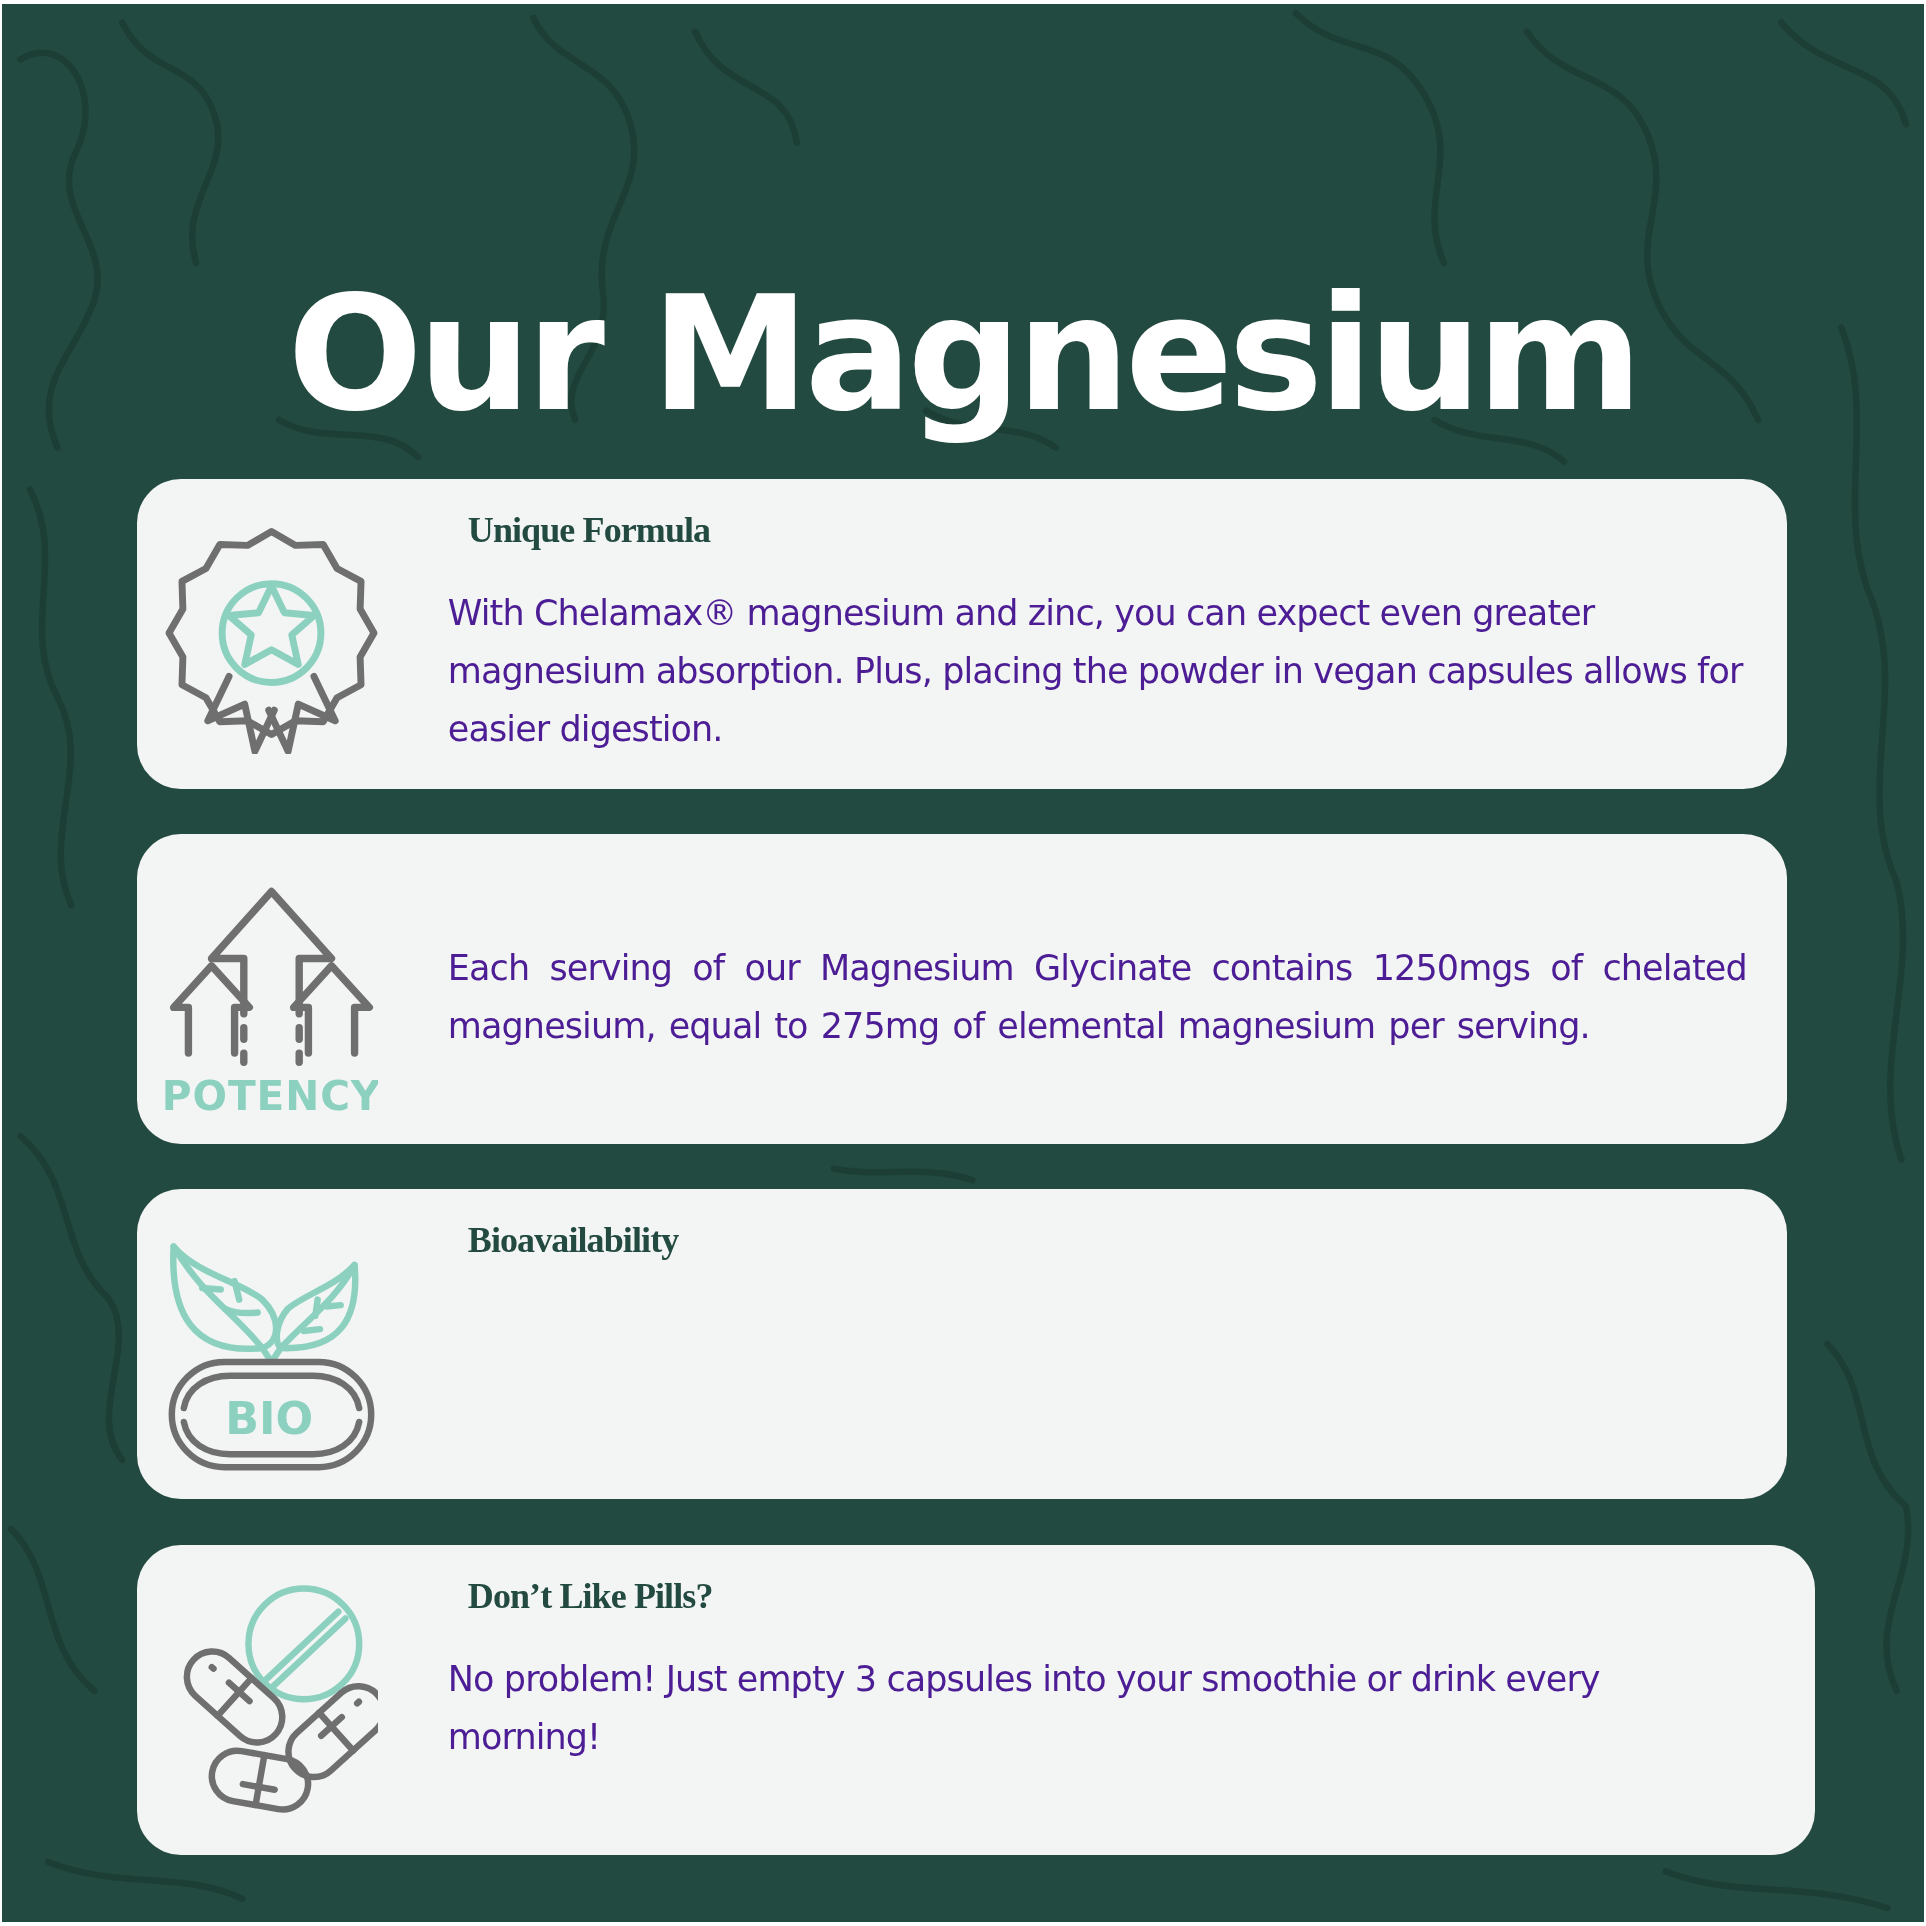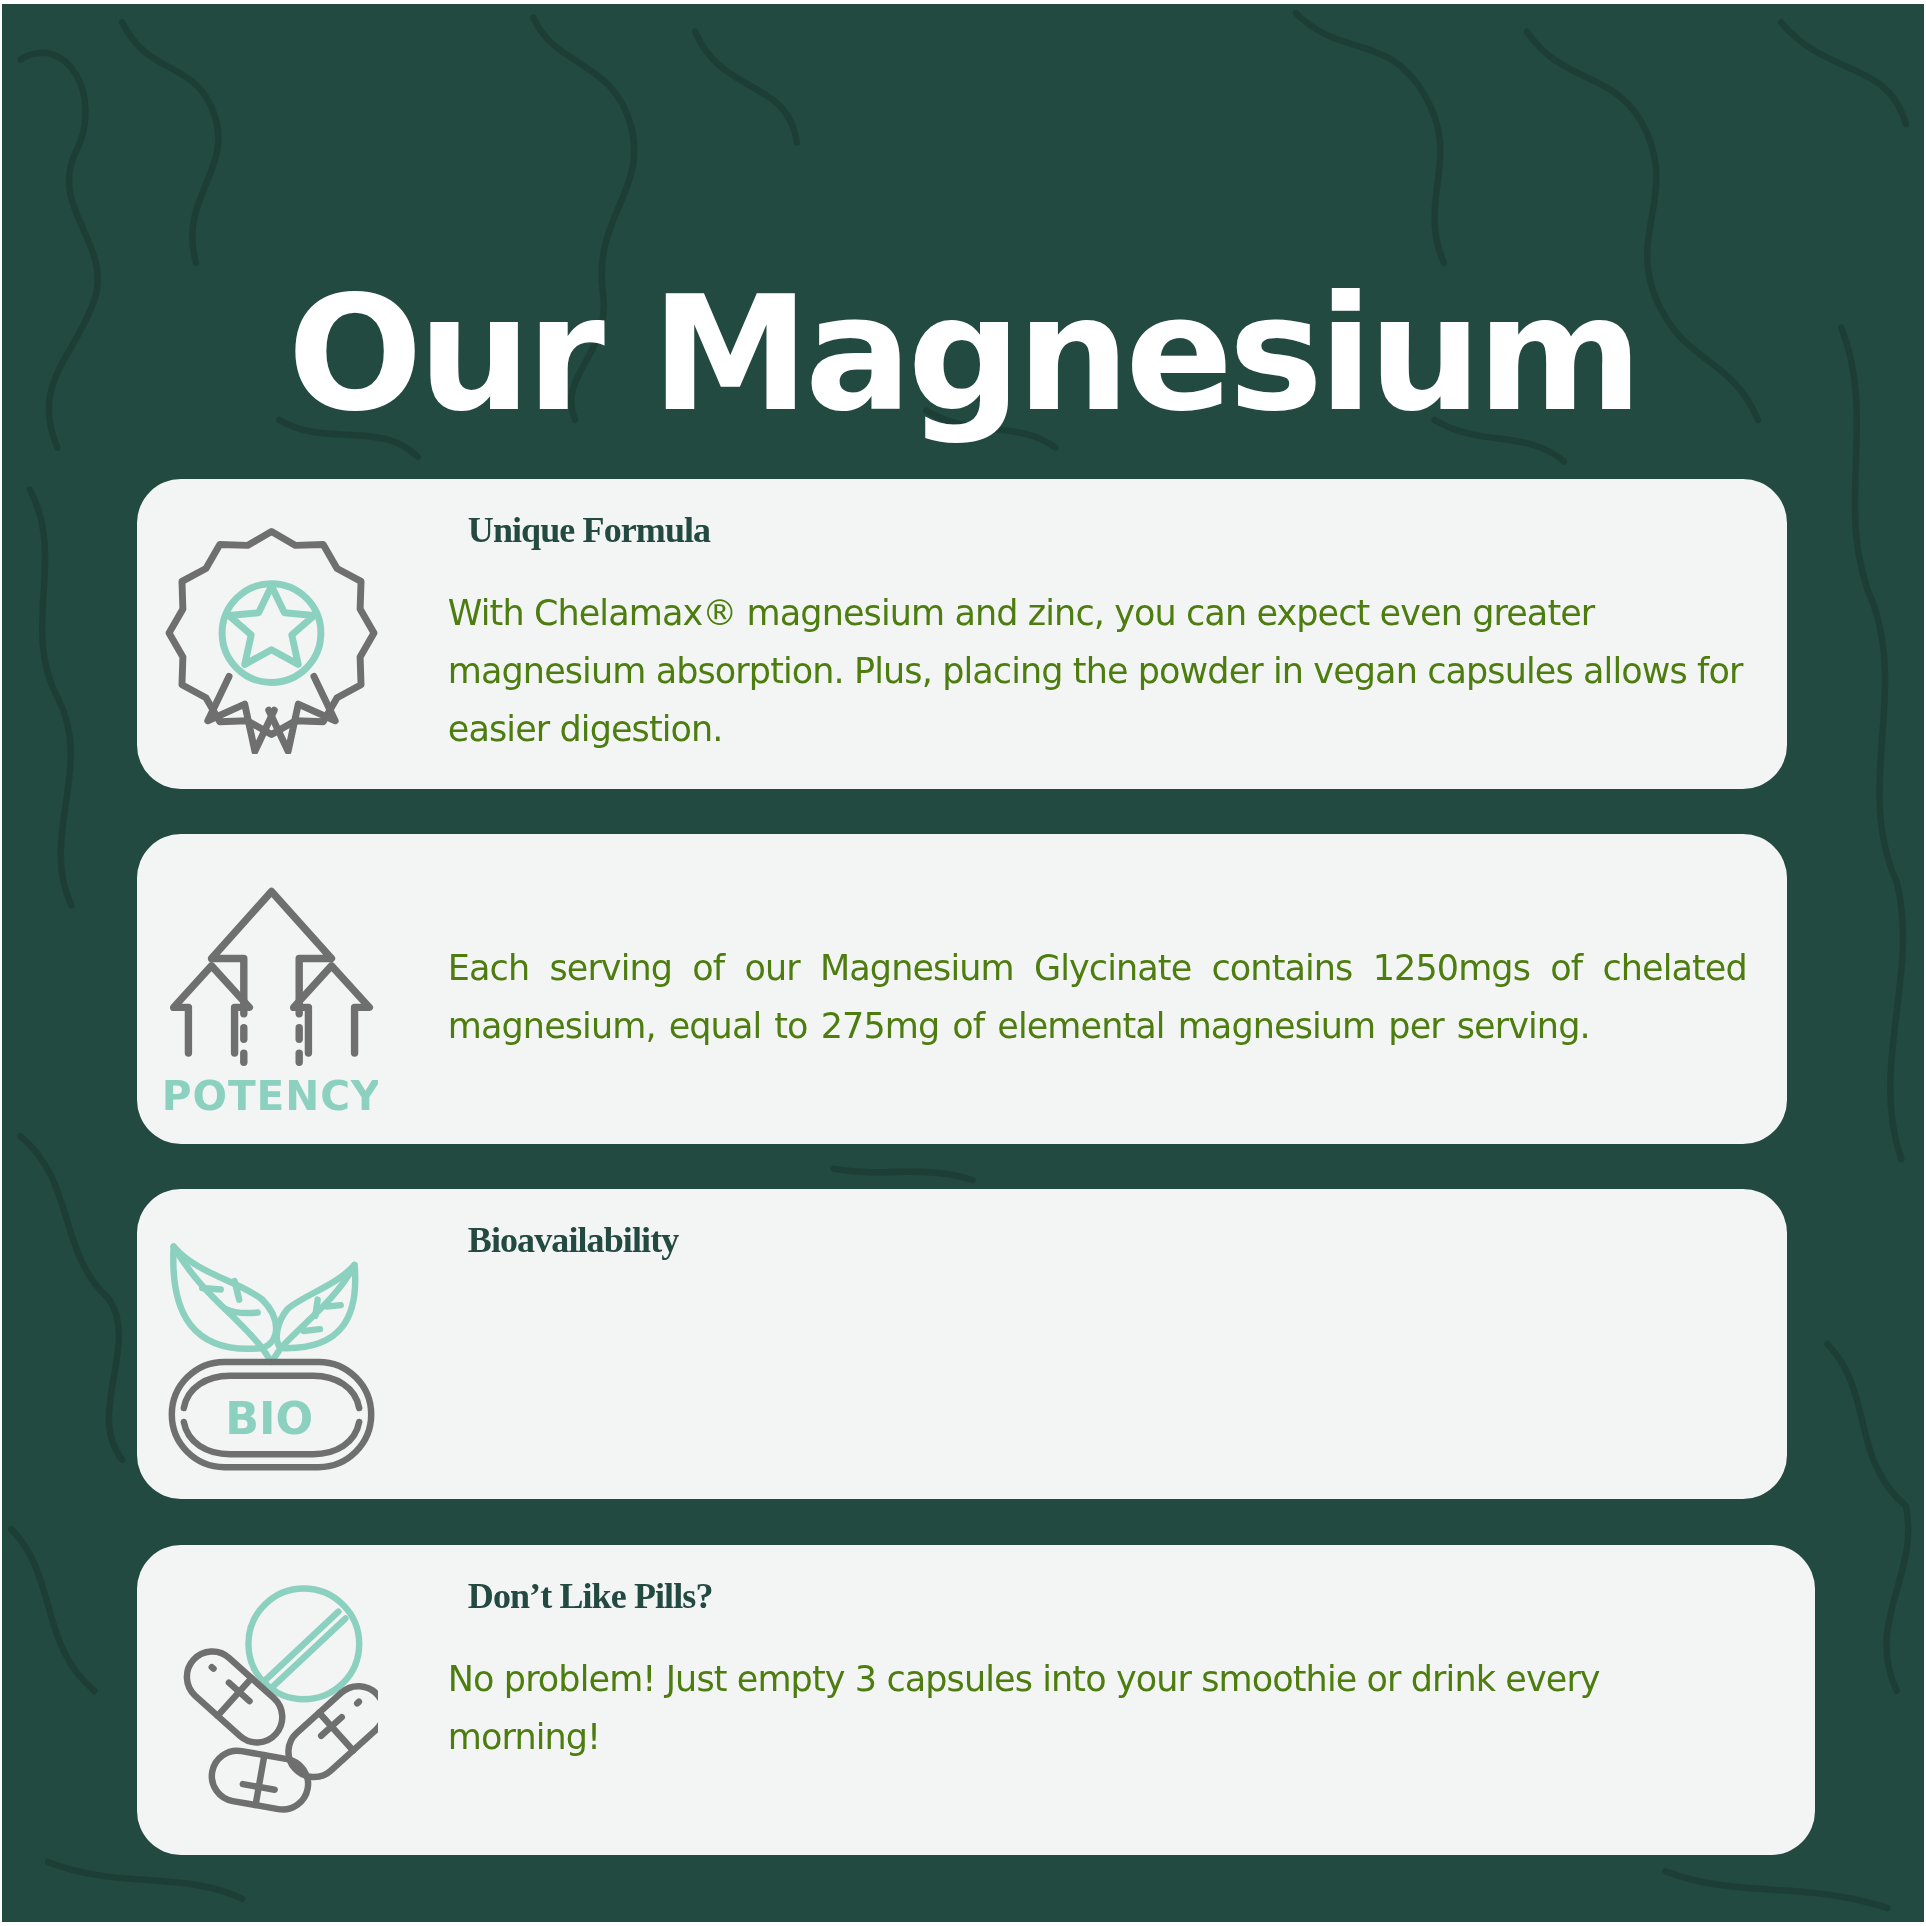--- a/index.html
+++ b/index.html
@@ -24,21 +24,21 @@
     background:#f3f5f4; border-radius:44px;
   }
   .card .icon { position:absolute; left:28px; width:213px; height:240px; }
   .card .title {
     position:absolute; left:311px; top:30.5px;
     color:#234a40; font-weight:bold; font-size:36px; letter-spacing:-0.9px;
     font-family:Liberation Serif, serif; white-space:nowrap;margin-left:20px;
   }
   .card .desc {
     position:absolute; left:311px; top:105px; width:1299px;
-    color:#4d7c0f; font-size:35px; line-height:58px; letter-spacing:-0.9px;
+    color:#4c1d95; font-size:35px; line-height:58px; letter-spacing:-0.9px;
     font-family:"DejaVu Sans", sans-serif;
   }
   .desc.justify { text-align:justify; text-align-last:left; word-spacing:2.8px; }
 </style>
 </head>
 <body>
 
 <div class="canvas">
 
   <svg class="bg-pattern" viewBox="0 0 4159 4150" preserveAspectRatio="none">

